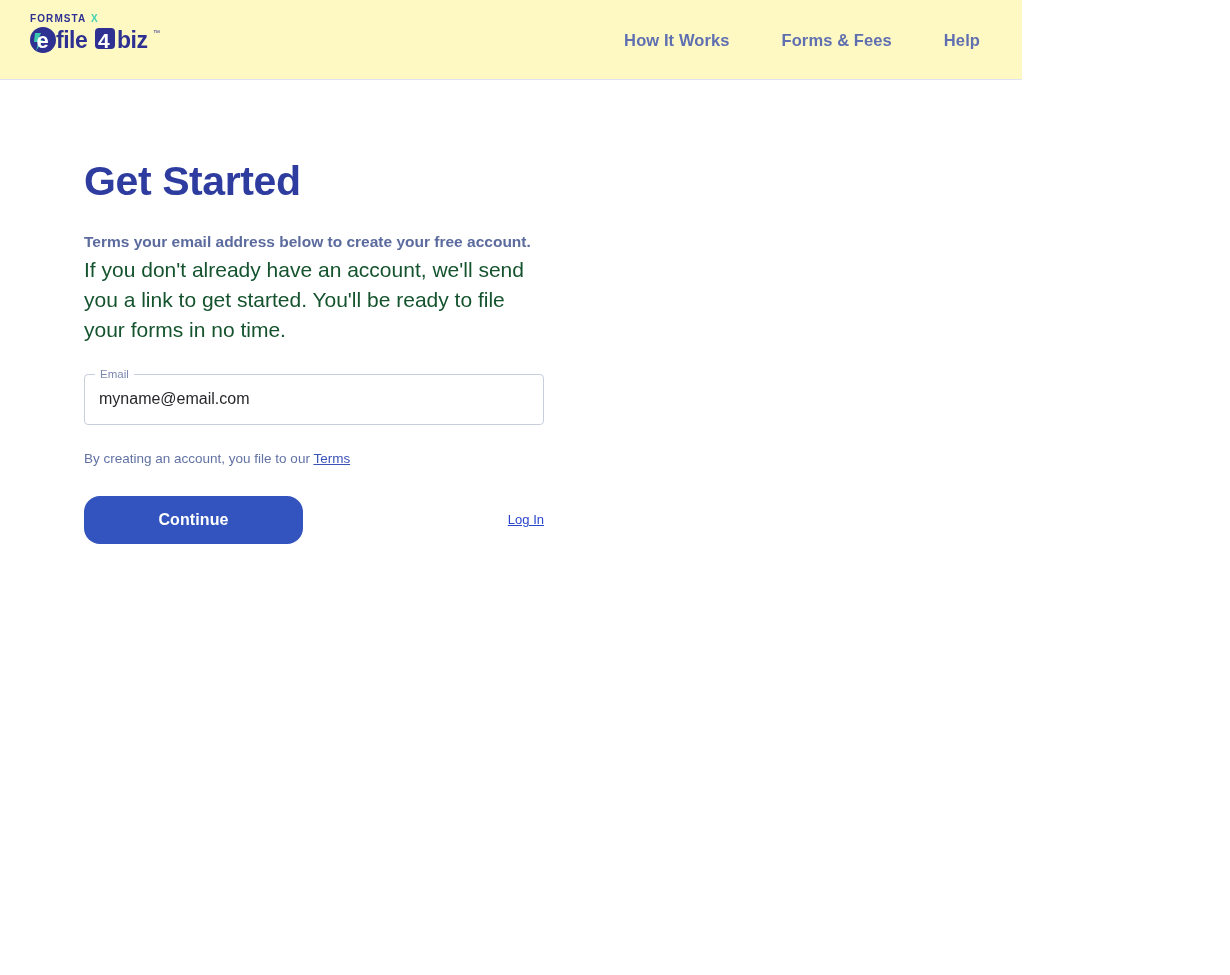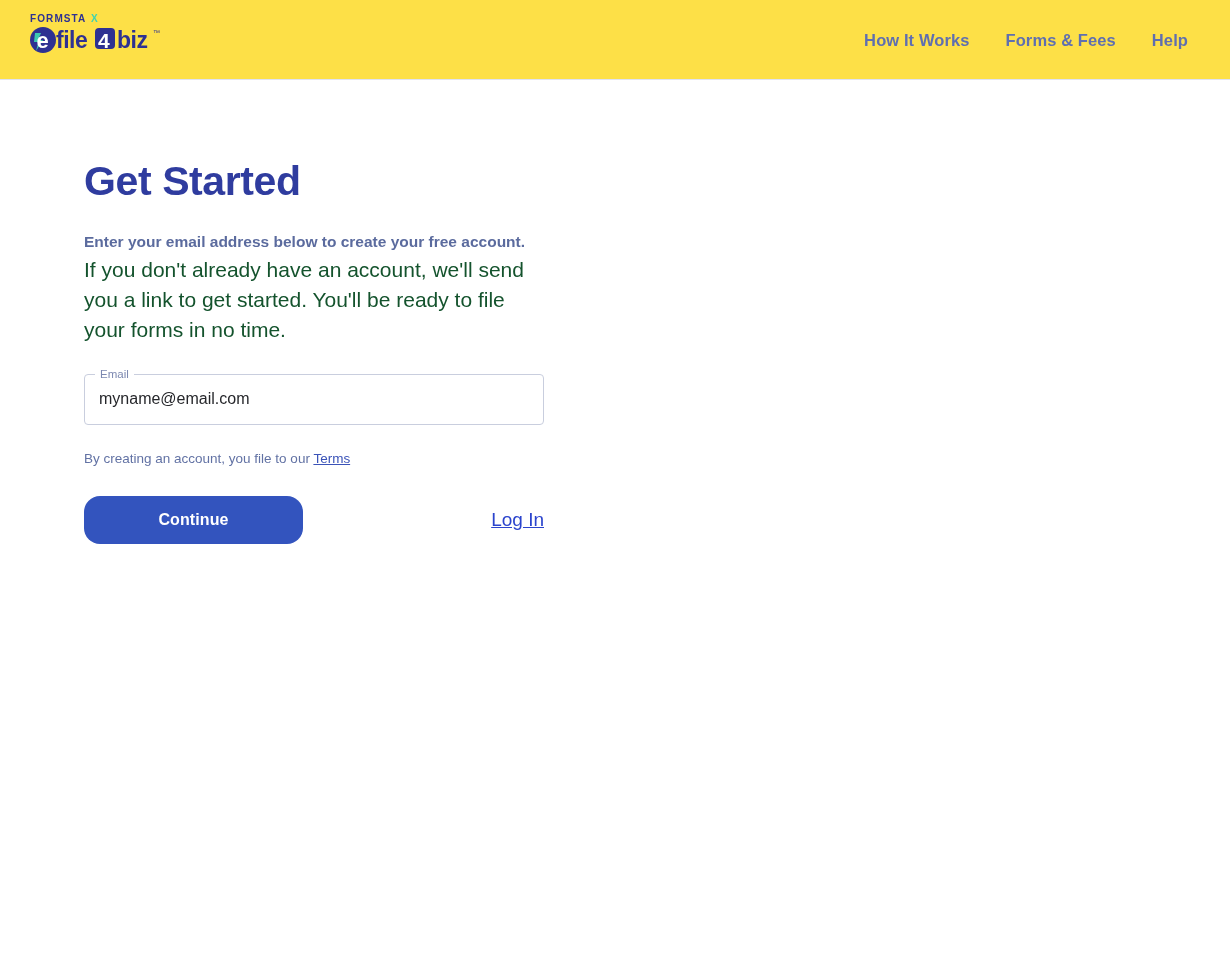--- a/index.html
+++ b/index.html
@@ -10,22 +10,22 @@
     height: 975px;
     background: #ffffff;
     font-family: "Liberation Sans", sans-serif;
     -webkit-font-smoothing: antialiased;
   }
 
   
   .header {
     position: relative;
     height: 80px;
-    width: 1230px;
-    background: #fde047;
+    width: 1022px;
+    background: #fef9c3;
     border-bottom: 1px solid #dfe3f2;
     display: flex;
     align-items: center;
   }
 
   .logo-wrap {
     position: absolute;
     left: 29px;
     top: 11px;
     width: 140px;
@@ -35,21 +35,21 @@
   }
   .logo-svg { display: block; }
 
   .nav {
     position: absolute;
     right: 42px;
     top: 0;
     height: 80px;
     display: flex;
     align-items: center;
-    gap: 0;
+    gap: 16px;
   }
   .nav-link {
     color: #5f6fb0;
     font-size: 16.5px;
     font-weight: bold;
     text-decoration: none;
     padding: 0 18px;
     letter-spacing: 0.1px;
     white-space: nowrap;
     cursor: pointer;
@@ -173,21 +173,21 @@
     background: #3354be;
     color: #ffffff;
     font-family: "Liberation Sans", sans-serif;
     font-size: 16px;
     font-weight: bold;
     letter-spacing: 0.1px;
     cursor: pointer;
   }
   .login-link {
     color: #2b44cd;
-    font-size: 19px;
+    font-size: 13px;
     text-decoration: underline;
     cursor: pointer;
     margin-right: 0;
   }
 </style>
 </head>
 <body>
 
 <div class="header">
 
@@ -215,21 +215,21 @@
     <a class="nav-link" href="#">Help</a>
   </nav>
 </div>
 
 <div class="main">
   <div class="content">
 
     <h1 class="page-title">Get Started</h1>
 
     <div class="intro">
-      <span class="intro-strong">Enter your email address below to create your free account.</span>
+      <span class="intro-strong">Terms your email address below to create your free account.</span>
       <span class="intro-text">If you don't already have an account, we'll send you a link to get started. You'll be ready to file your forms in no time.</span>
     </div>
 
     <div class="field">
       <div class="field-outline"></div>
       <label class="field-notch" for="email-input">Email</label>
       <input id="email-input" class="field-input" type="email" placeholder="myname@email.com" value="myname@email.com" style="">
     </div>
 
     <div class="terms">

